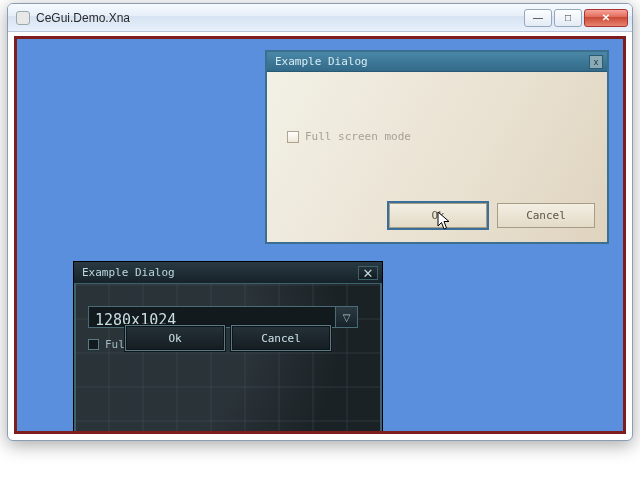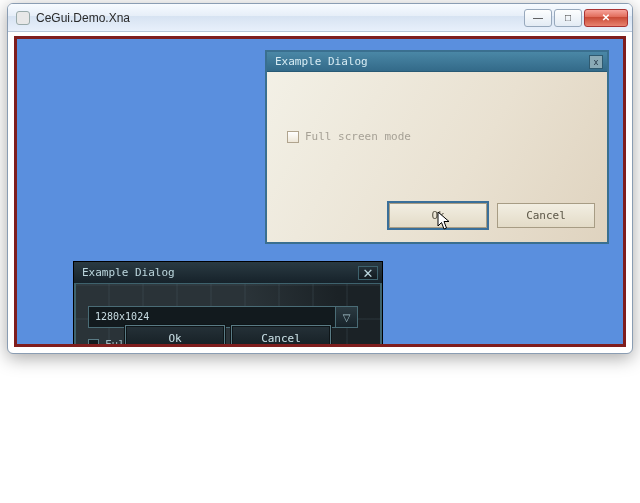--- a/index.html
+++ b/index.html
@@ -9,21 +9,21 @@
     background: #fff;
     font-family: "Segoe UI", Tahoma, sans-serif;
     font-size: 12px;
     overflow: hidden;
     position: relative;
   }
   
   .win-frame {
     position: absolute;
     left: 7px; top: 3px;
-    width: 626px; height: 351px;
+    width: 626px; height: 438px;
     border: 1px solid #8a9db3;
     border-radius: 6px;
     background: #fff;
     box-shadow: 0 4px 18px rgba(0,0,0,0.35);
     overflow: hidden;
   }
   .titlebar {
     height: 28px;
     background: linear-gradient(#f7fbff, #e6eef8 45%, #d7e3f2 46%, #e8f0fb);
     border-bottom: 1px solid #b9c7d8;
@@ -176,21 +176,21 @@
     border: 1px solid #4a6c76;
     box-shadow: inset 0 0 0 1px #0e1518;
     width: 270px;
     margin: 8px 0 10px 0;
   }
   .combo .val {
     flex: 1;
     background: #121a1e;
     color: #c9dde3;
     font-family: monospace;
-    font-size: 10px;
+    font-size: 15px;
     padding: 4px 6px;
   }
   .combo .arrow {
     width: 22px;
     background: linear-gradient(#2b3a41, #17232a);
     border-left: 1px solid #4a6c76;
     display: flex; align-items: center; justify-content: center;
     color: #a8c6cf;
     font-size: 10px;
   }

